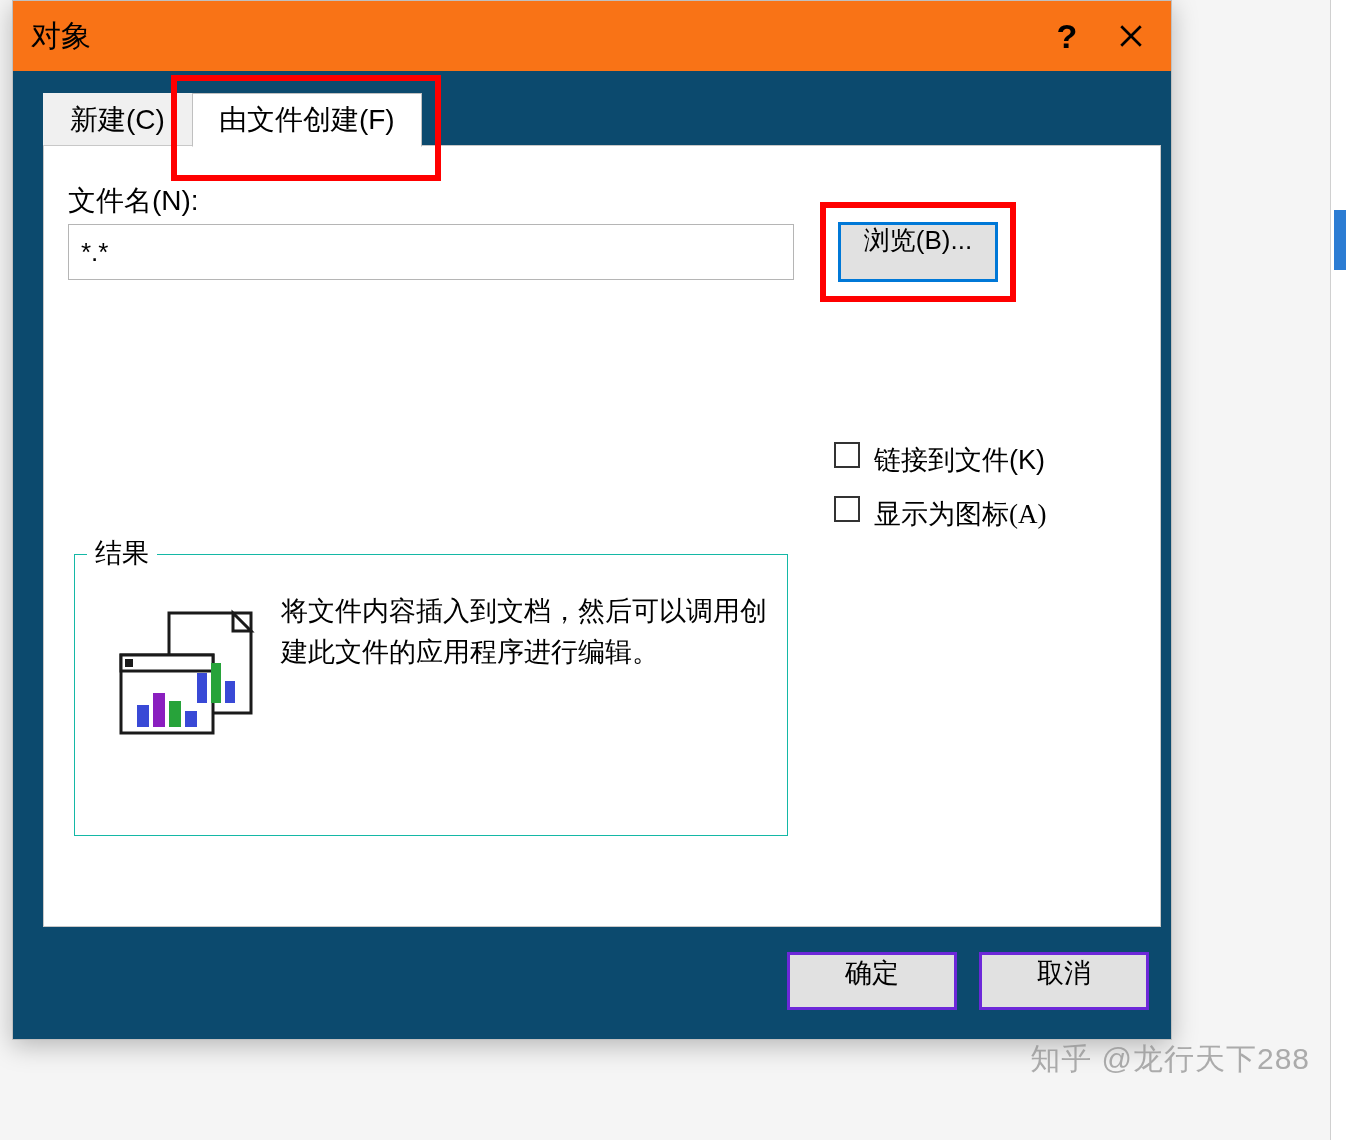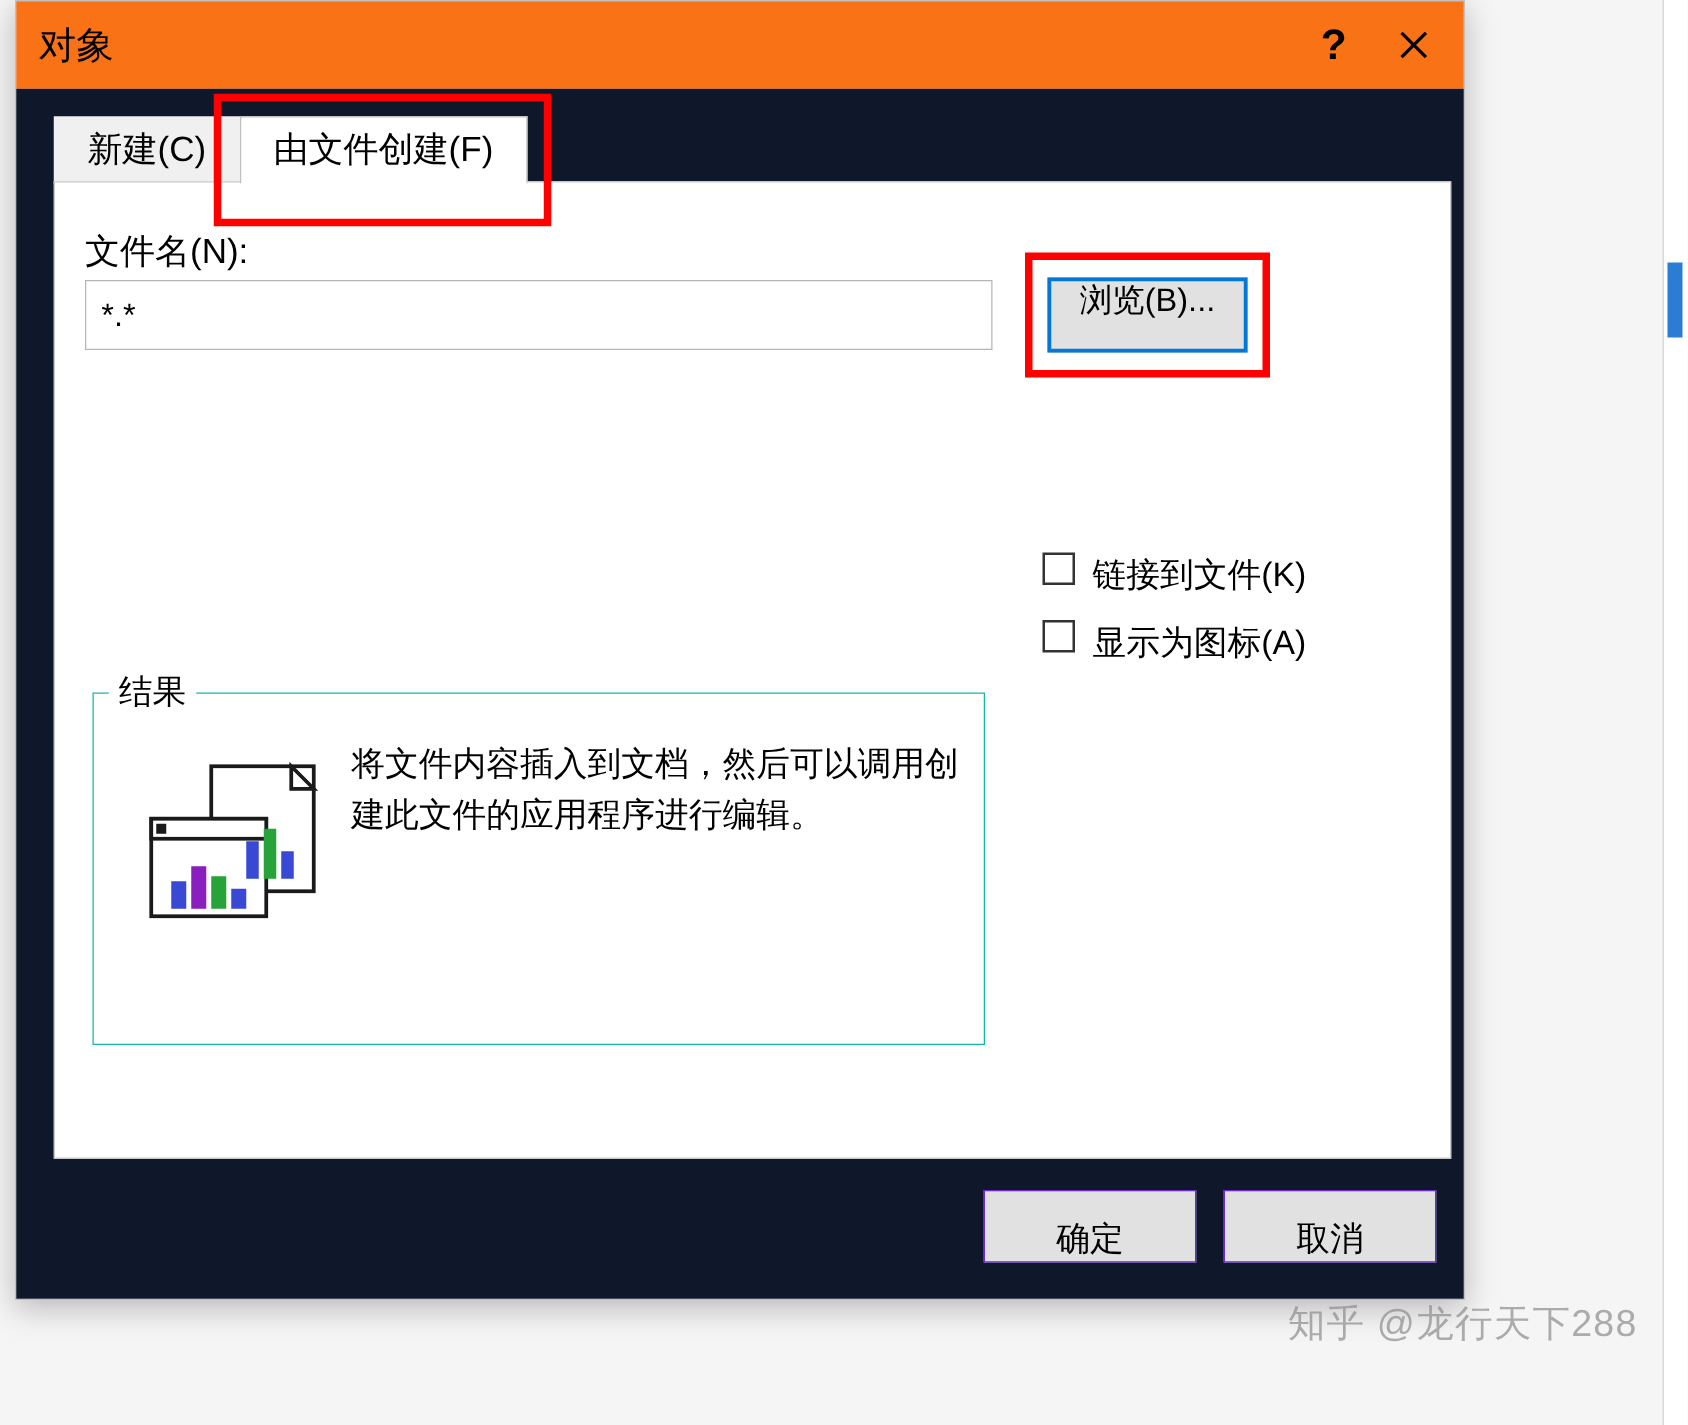--- a/index.html
+++ b/index.html
@@ -51,21 +51,21 @@
     background: transparent; border: none;
     cursor: default;
   }
   .title-btn.help { font-weight: 600; }
   .title-btn.close svg { width: 26px; height: 26px; }
 
   
   .body {
     position: absolute;
     left: 0; right: 0; top: 70px; bottom: 0;
-    background: #0f172a;
+    background: #0c4a6e;
   }
 
   
   .tabrow {
     position: absolute;
     left: 30px; top: 18px; right: 30px; height: 58px;
     display: flex;
     align-items: flex-end;
   }
   .tab {
@@ -142,21 +142,21 @@
     cursor: default;
   }
 
   .checkbox-row {
     position: absolute;
     left: 790px;
     display: flex; align-items: flex-start;
     font-size: 27px;
   }
   .checkbox-row.cb1 { top: 296px; }
-  .checkbox-row.cb2 { top: 350px; }
+  .checkbox-row.cb2 { top: 350px; font-family: Liberation Serif, serif; }
   .checkbox-box {
     width: 26px; height: 26px;
     border: 2px solid #333;
     margin-right: 14px;
     background: #fff;
   }
 
   
   .groupbox {
     position: absolute;
@@ -190,23 +190,23 @@
     left: 0; right: 0; bottom: 22px; height: 72px;
     display: flex;
     justify-content: flex-end;
     align-items: center;
     padding-right: 22px;
     gap: 22px;
   }
   .dlg-btn {
     width: 170px; height: 58px;
     background: #e1e1e1;
-    border: 1px solid #6d28d9;
+    border: 3px solid #6d28d9;
     font-size: 27px;
-    display: flex; align-items: flex-end; justify-content: center;
+    display: flex; align-items: flex-start; justify-content: center;
     cursor: default;
   }
 
   
   .watermark {
     position: absolute;
     right: 40px; bottom: 60px;
     font-size: 30px;
     color: rgba(140,140,140,0.7);
     letter-spacing: 1px;

